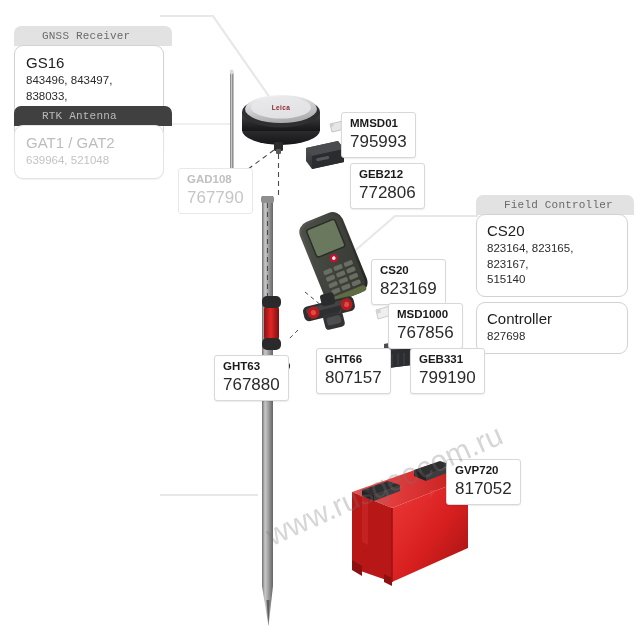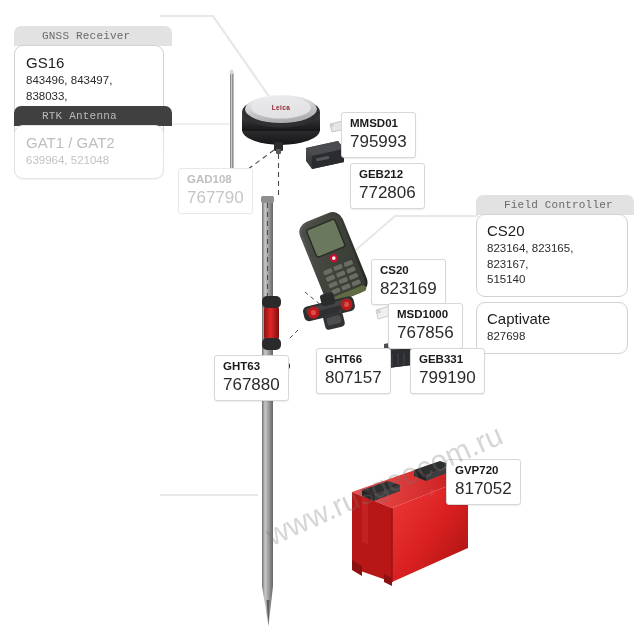--- a/index.html
+++ b/index.html
@@ -319,21 +319,21 @@
 
   <div class="group" style="left:476px;top:195px;width:152px;">
     <div class="group-header">Field Controller</div>
     <div class="group-body" style="padding:0;border:none;box-shadow:none;background:transparent;">
       <div class="entry" style="background:#fff;border:1px solid #d2d2d2;border-radius:9px;padding:6px 10px 8px 10px;">
         <div class="g-name">CS20</div>
         <div class="g-codes" style="white-space:pre-line;">823164, 823165, 823167,
 515140</div>
       </div>
       <div class="entry" style="background:#fff;border:1px solid #d2d2d2;border-radius:9px;padding:6px 10px 8px 10px;margin-top:5px;">
-        <div class="g-name">Captivate</div>
+        <div class="g-name">Controller</div>
         <div class="g-codes">827698</div>
       </div>
     </div>
   </div>
 
 
   <div class="callout faded" style="left:178px;top:168px;">
     <div class="c-name">GAD108</div>
     <div class="c-code">767790</div>
   </div>

